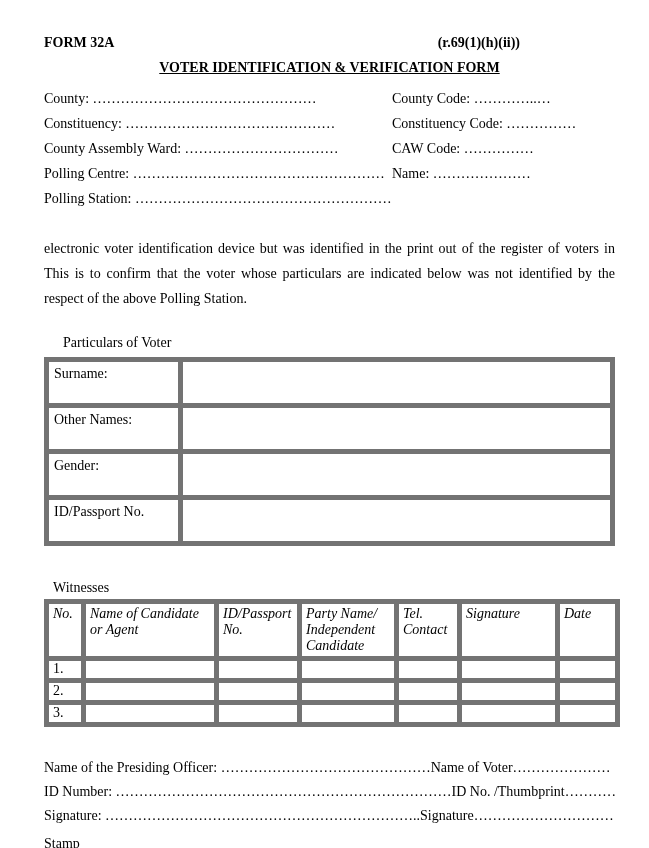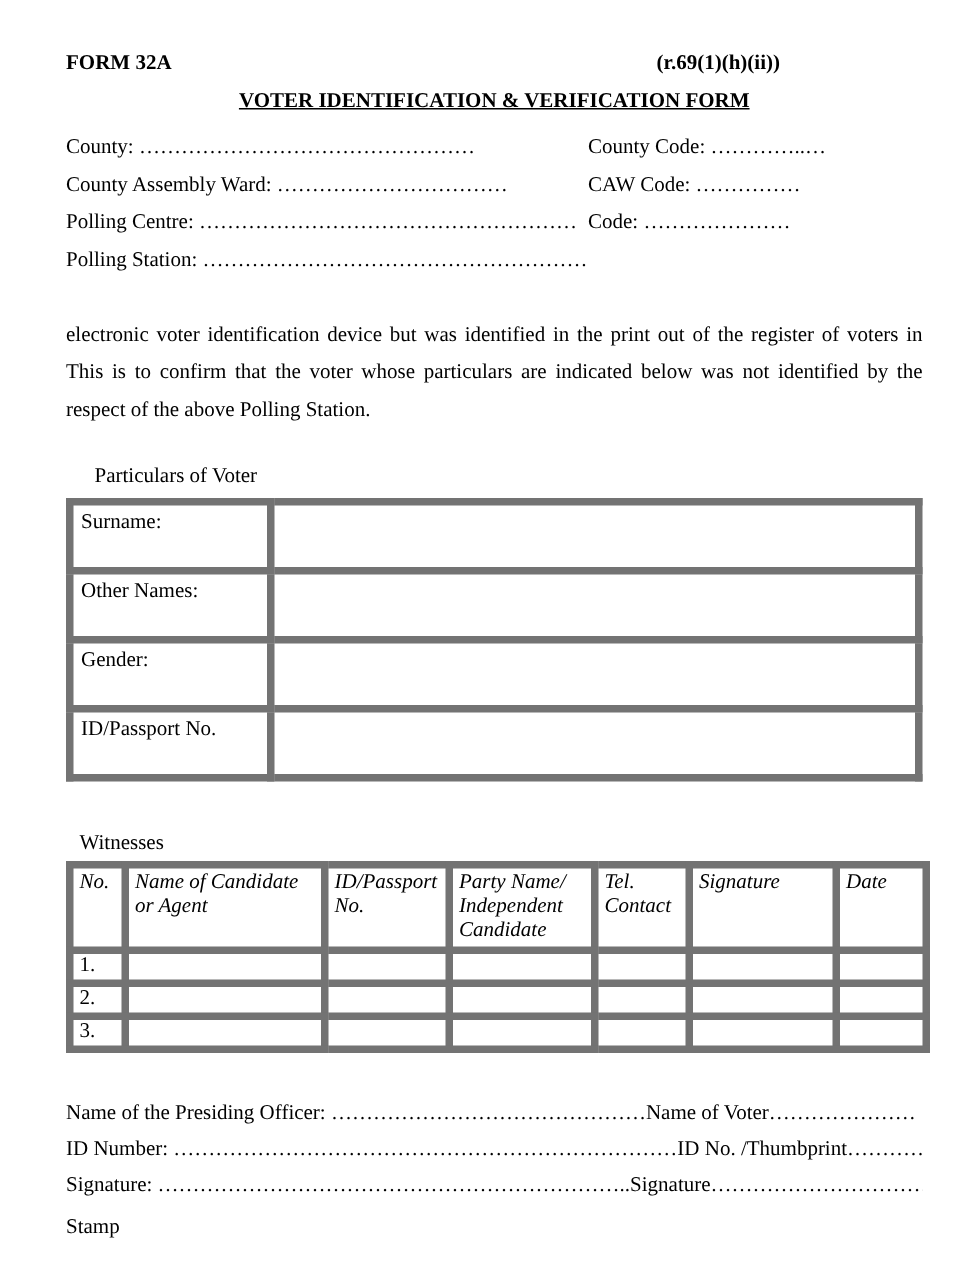--- a/index.html
+++ b/index.html
@@ -80,28 +80,30 @@
   </div>
 
   <h1 class="form-title">VOTER IDENTIFICATION &amp; VERIFICATION FORM</h1>
 
   <div class="location-fields">
     <div class="field-row">
       <span class="fl">County: …………………………………………</span>
       <span class="fr">County Code: …………..…</span>
     </div>
     <div class="field-row">
+      <span class="fl">Constituency: ………………………………………</span>
+      <span class="fr">Constituency Code: ……………</span>
     </div>
     <div class="field-row">
       <span class="fl">County Assembly Ward: ……………………………</span>
       <span class="fr">CAW Code: ……………</span>
     </div>
     <div class="field-row">
       <span class="fl">Polling Centre: ………………………………………………</span>
-      <span class="fr">Code: …………………</span>
+      <span class="fr">Name: …………………</span>
     </div>
     <div class="field-row">
       <span class="fl">Polling Station: …………………………………………………..</span>
       <span class="fr"></span>
     </div>
   </div>
 
   <div class="confirmation">
     <div class="para-line just">electronic voter identification device but was identified in the print out of the register of voters in</div>
     <div class="para-line just">This is to confirm that the voter whose particulars are indicated below was not identified by the</div>

